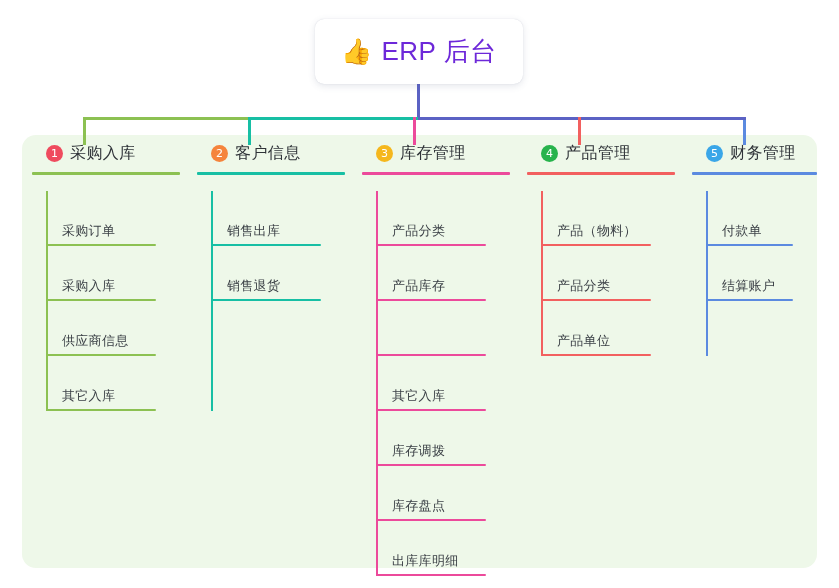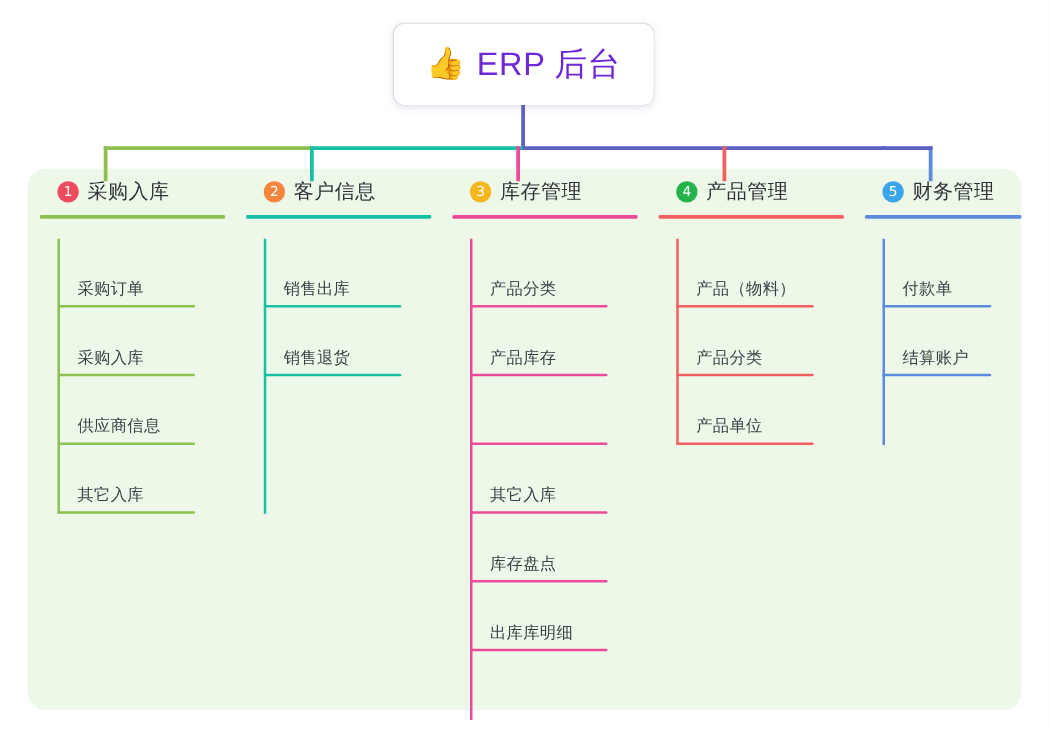--- a/index.html
+++ b/index.html
@@ -149,20 +149,24 @@
             <div class="item-rule" style="background: rgb(236, 74, 155); width: 110px;"></div>
           </div>
           <div class="item">
             <div class="item-rule" style="background: rgb(236, 74, 155); width: 110px;"></div>
           </div>
           <div class="item">
             <span class="item-label">其它入库</span>
             <div class="item-rule" style="background: rgb(236, 74, 155); width: 110px;"></div>
           </div>
           <div class="item">
+            <span class="item-label">库存调拨</span>
+            <div class="item-rule" style="background: rgb(236, 74, 155); width: 110px;"></div>
+          </div>
+          <div class="item">
             <span class="item-label">库存盘点</span>
             <div class="item-rule" style="background: rgb(236, 74, 155); width: 110px;"></div>
           </div>
           <div class="item">
             <span class="item-label">出库库明细</span>
             <div class="item-rule" style="background: rgb(236, 74, 155); width: 110px;"></div>
           </div>
         </div>
       </div>
       <div class="col" style="left: 527px; width: 148px;">

